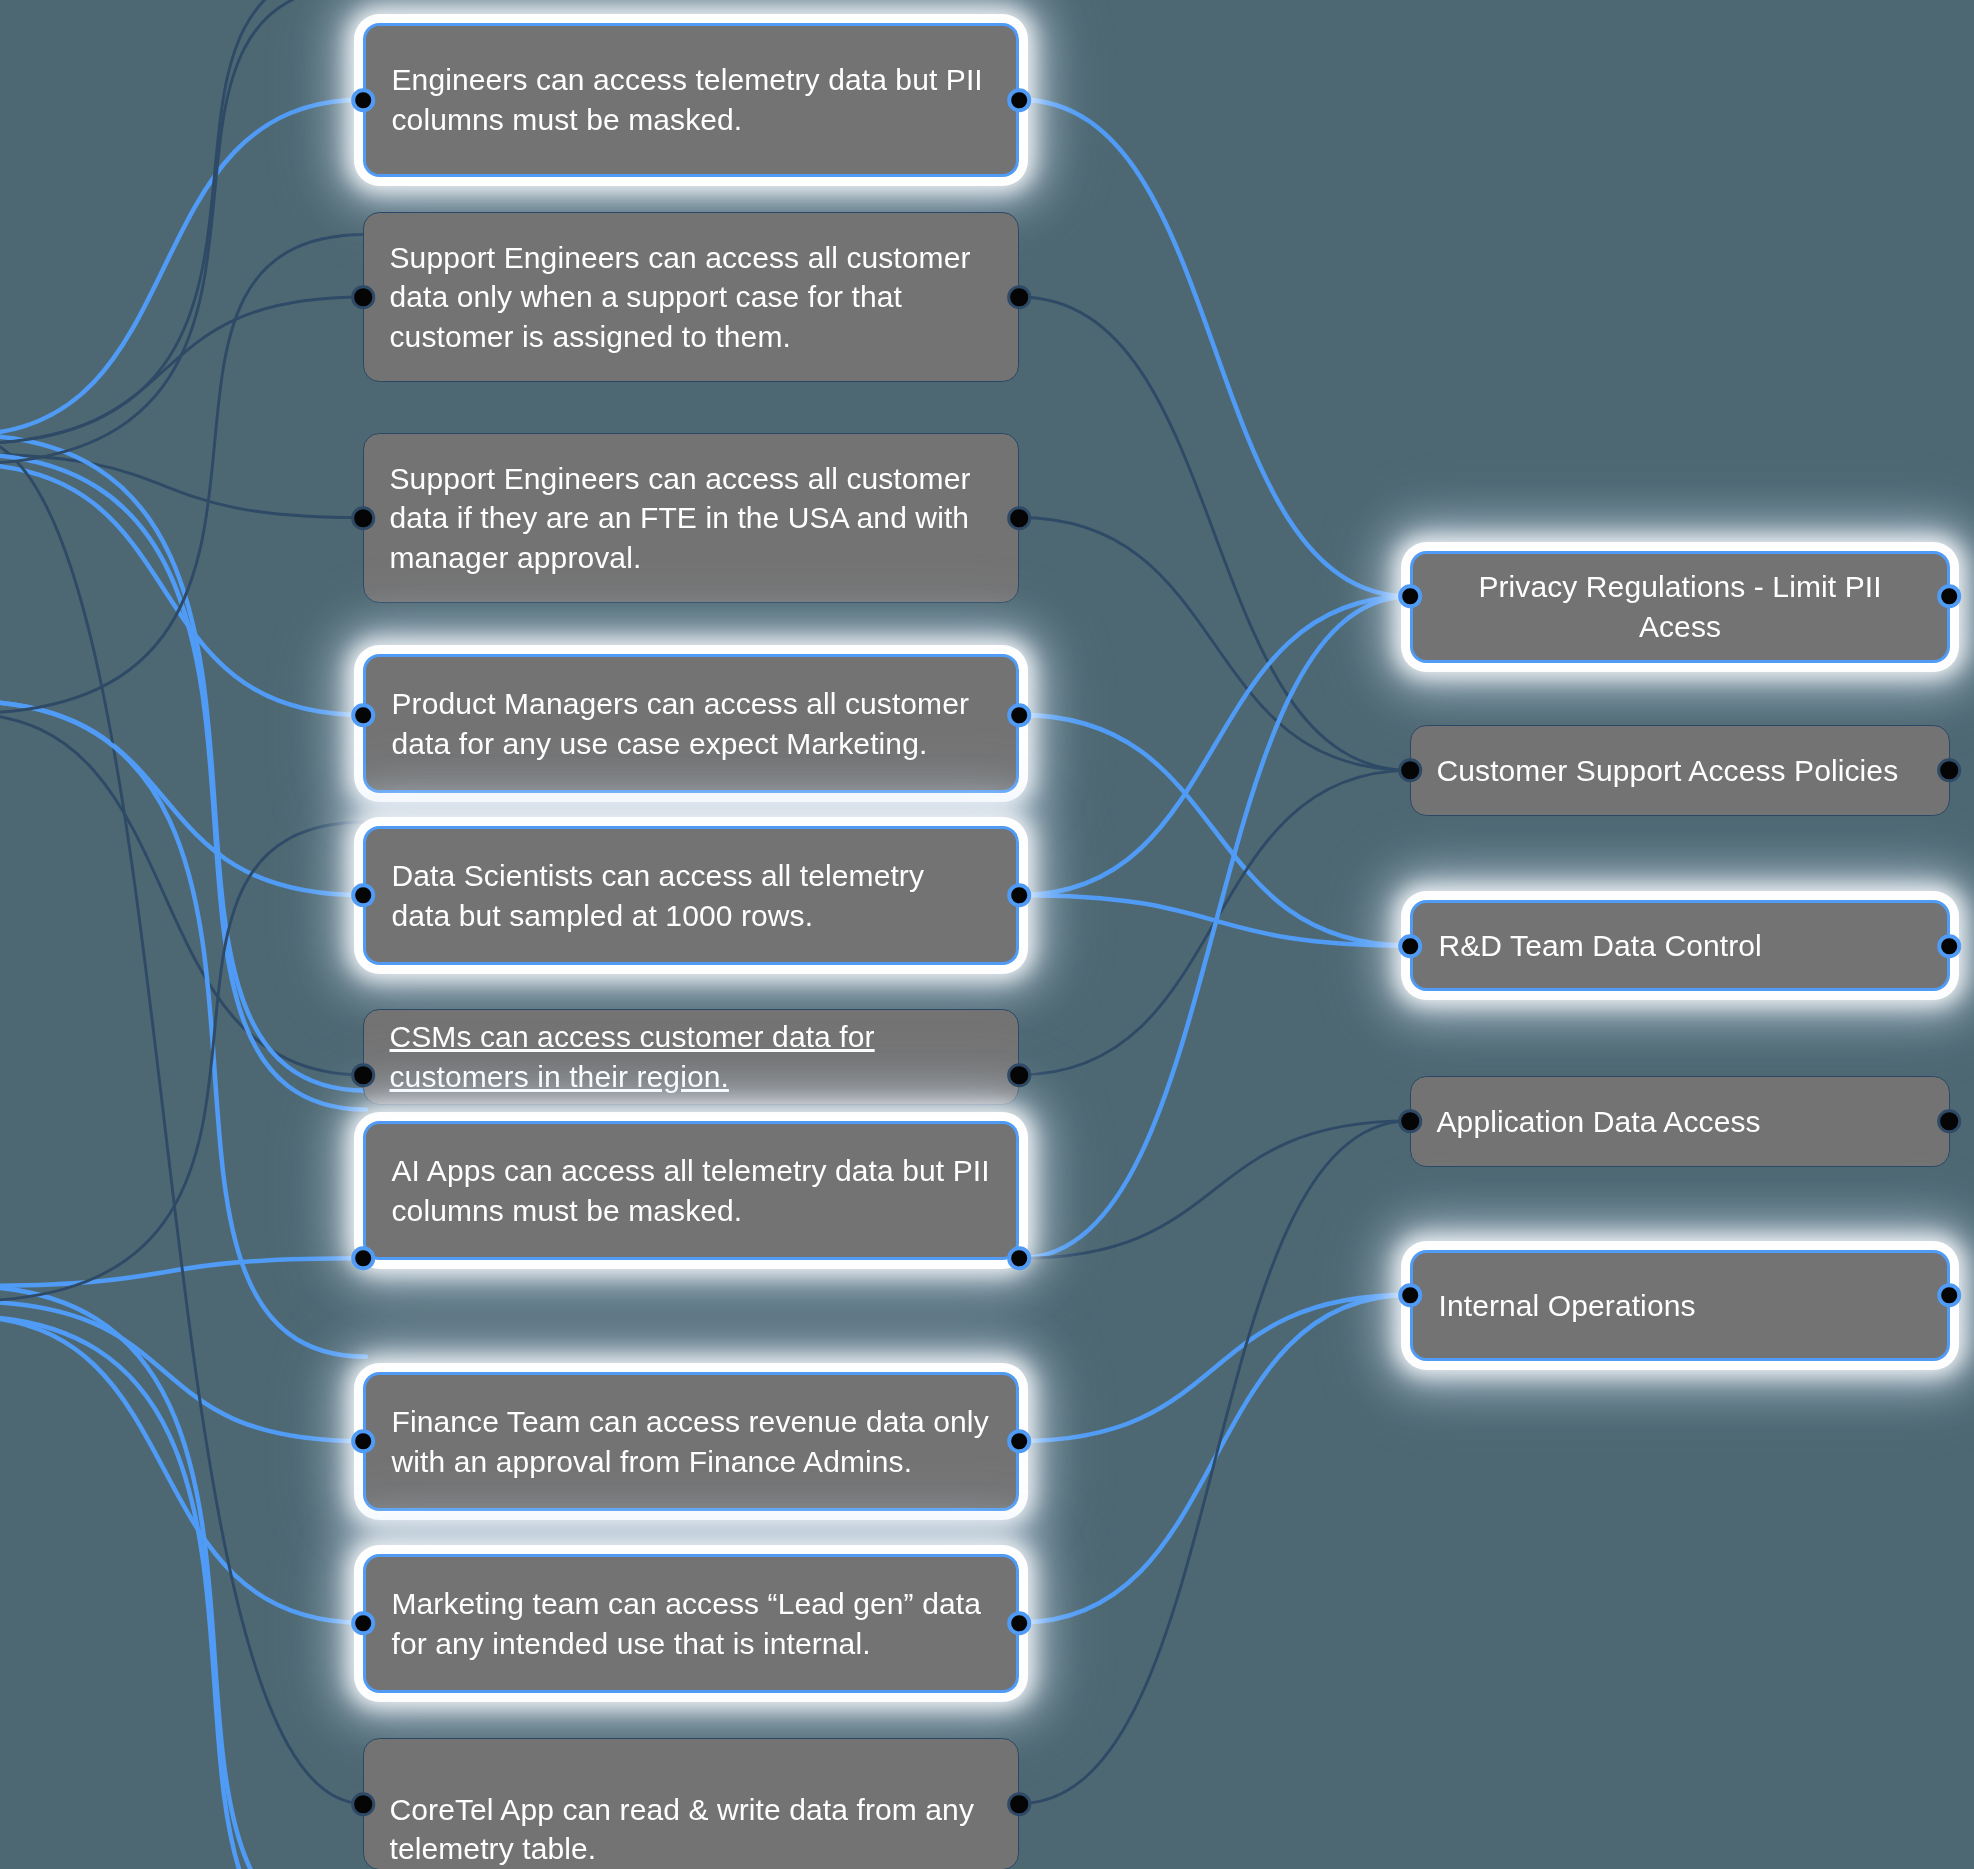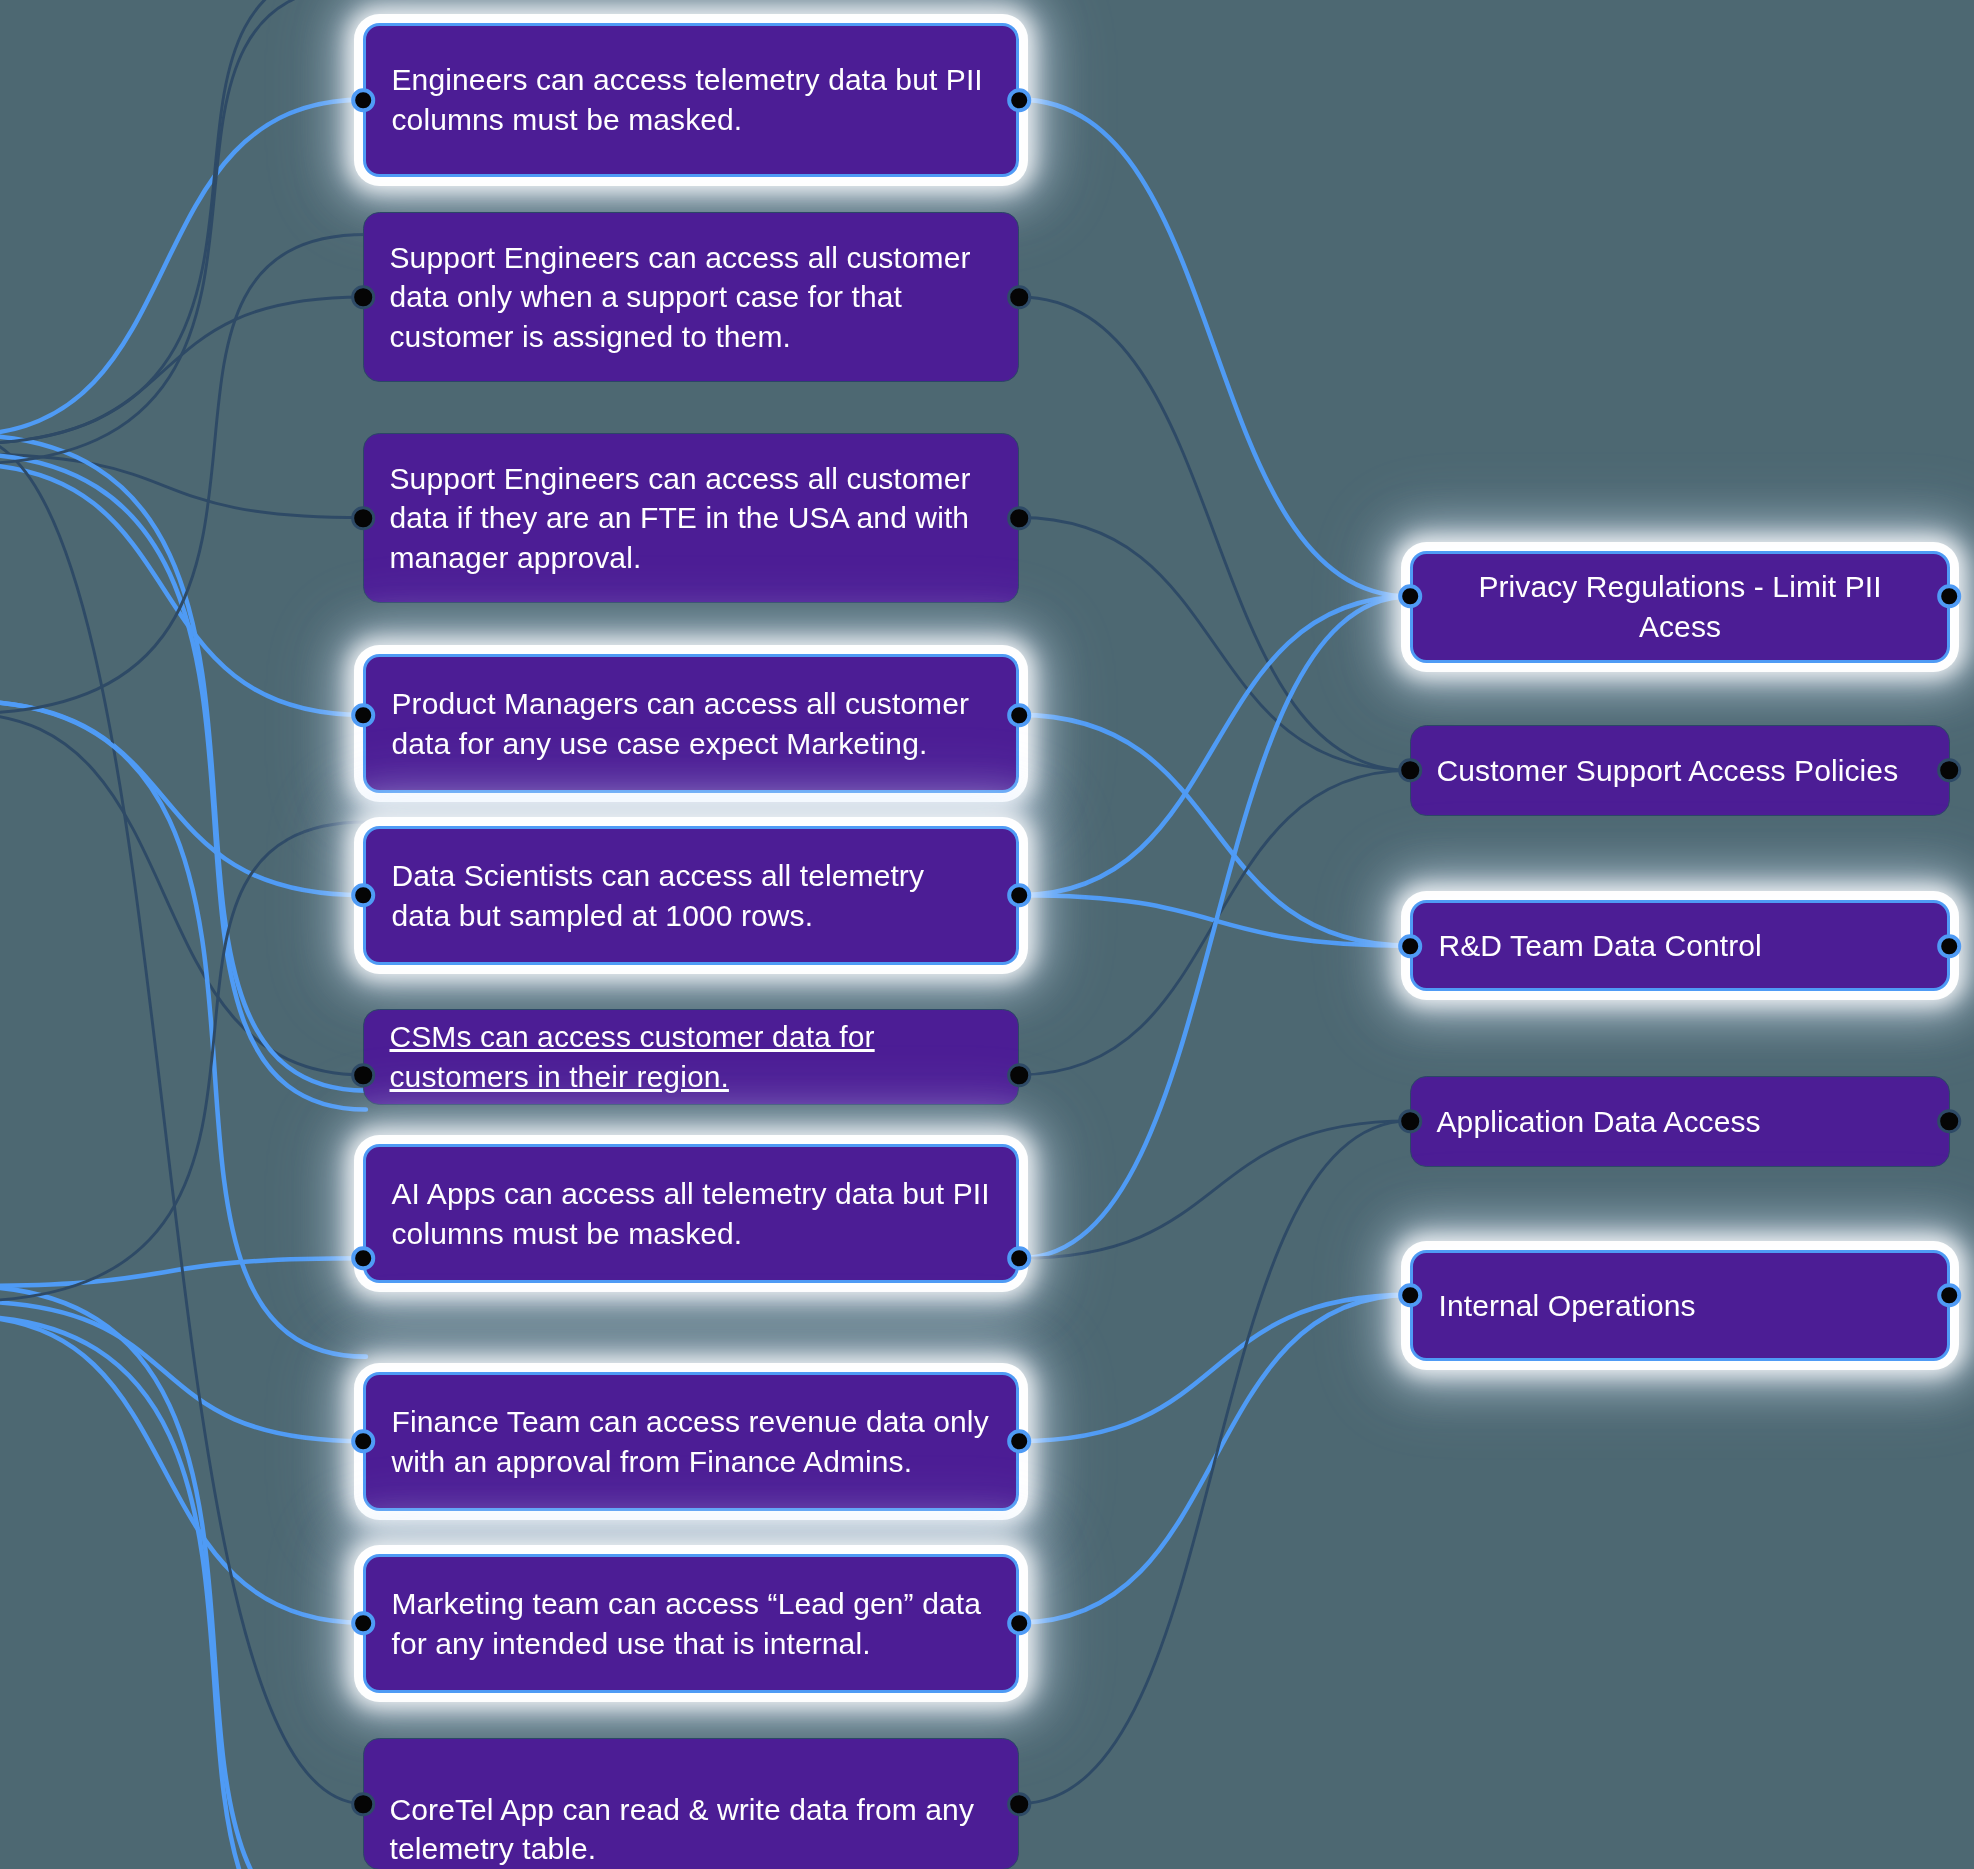--- a/index.html
+++ b/index.html
@@ -18,21 +18,21 @@
   #edge-layer {
     position: absolute;
     left: 0; top: 0;
     width: 1975px;
     height: 1869px;
     pointer-events: none;
   }
   .node {
     position: absolute;
     box-sizing: border-box;
-    background: #4c1d95;
+    background: #737373;
     border-radius: 16.4px;
     display: flex;
     align-items: center;
     padding: 0 25.5px;
     color: #ffffff;
     font-size: 30px;
     line-height: 1.32;
     letter-spacing: 0.1px;
     z-index: 5;
   }
@@ -121,21 +121,21 @@
     <div class="node hl" style="left: 363px; top: 826px; width: 656px; height: 139px;">
       <span class="txt">Data Scientists can access all telemetry data but sampled at 1000 rows.</span>
     </div>
     <div class="handle hl" style="left: 363px; top: 895px;"></div>
     <div class="handle hl" style="left: 1019px; top: 895px;"></div>
     <div class="node dim" style="left: 363px; top: 1009px; width: 656px; height: 96px; text-decoration: underline;">
       <span class="txt">CSMs can access customer data for customers in their region.</span>
     </div>
     <div class="handle dim" style="left: 363px; top: 1075px;"></div>
     <div class="handle dim" style="left: 1019px; top: 1075px;"></div>
-    <div class="node hl" style="left: 363px; top: 1144px; width: 656px; height: 139px;">
+    <div class="node hl" style="left: 363px; top: 1121px; width: 656px; height: 139px;">
       <span class="txt">AI Apps can access all telemetry data but PII columns must be masked.</span>
     </div>
     <div class="handle hl" style="left: 363px; top: 1258px;"></div>
     <div class="handle hl" style="left: 1019px; top: 1258px;"></div>
     <div class="node hl" style="left: 363px; top: 1372px; width: 656px; height: 139px;">
       <span class="txt">Finance Team can access revenue data only with an approval from Finance Admins.</span>
     </div>
     <div class="handle hl" style="left: 363px; top: 1441px;"></div>
     <div class="handle hl" style="left: 1019px; top: 1441px;"></div>
     <div class="node hl" style="left: 363px; top: 1554px; width: 656px; height: 139px;">

